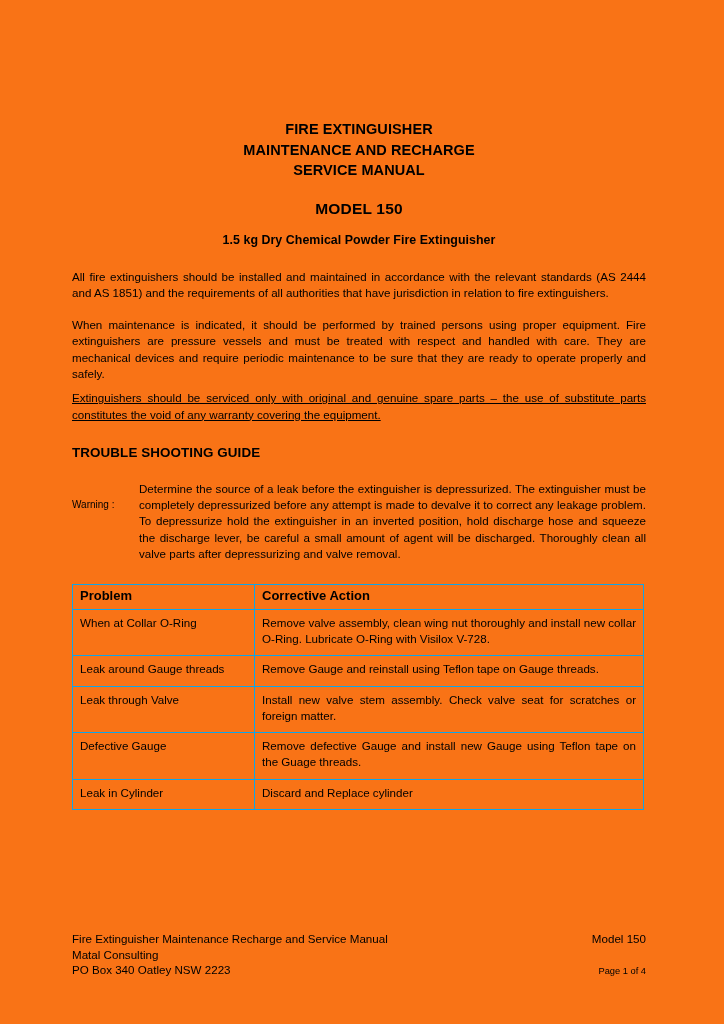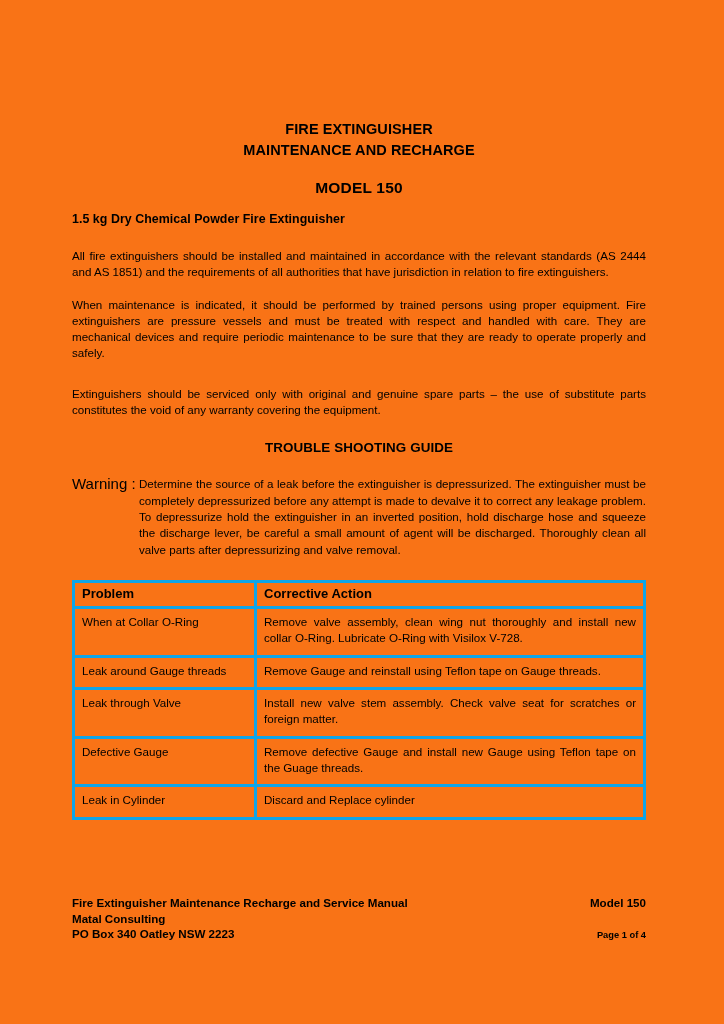--- a/index.html
+++ b/index.html
@@ -42,20 +42,21 @@
     letter-spacing: 0.1px;
   }
   .model-line {
     text-align: center;
     margin-top: 19px;
     font-size: 15.5px;
     font-weight: bold;
     letter-spacing: 0.2px;
   }
   .subtitle-line {
+    text-align: center;
     margin-top: 15px;
     font-size: 12.4px;
     font-weight: bold;
     letter-spacing: 0.05px;
   }
   .recharge-line {
     text-align: center;
     margin-top: 16px;
     font-size: 13.2px;
     font-weight: bold;
@@ -64,59 +65,59 @@
 
   
   .para {
     font-size: 11.6px;
     line-height: 16.3px;
     text-align: justify;
     margin: 0;
   }
   .para.p1 { margin-top: 22px; }
   .para.p2 { margin-top: 16px; }
-  .para.p3 { margin-top: 24px; }
+  .para.p3 { margin-top: 8px; text-decoration: underline; }
 
   
   .section-heading {
     font-size: 13.4px;
     font-weight: bold;
     margin-top: 22px;
     letter-spacing: 0.1px;
-    text-align: center;
   }
 
   
   .warning-row {
     margin-top: 21px;
     display: flex;
     align-items: flex-start;
   }
   .warning-label {
-    font-size: 15px;
+    font-size: 10px;
     line-height: 16.3px;
     width: 67px;
     flex: 0 0 67px;
+    margin-top: 16px;
   }
   .warning-text {
     font-size: 11.6px;
     line-height: 16.3px;
     text-align: justify;
     flex: 1 1 auto;
   }
 
   
   .tbl {
     margin-top: 22px;
     border-collapse: collapse;
     width: 571px;
     table-layout: fixed;
   }
   .tbl td, .tbl th {
-    border: 3px solid #0ea5e9;
+    border: 1px solid #0ea5e9;
     vertical-align: top;
     padding: 5px 7px 8px 7px;
     font-size: 11.6px;
     line-height: 16.3px;
   }
   .tbl th {
     font-size: 13px;
     font-weight: bold;
     text-align: left;
     padding-top: 3px;
@@ -124,25 +125,24 @@
   }
   .col-problem { width: 182px; }
   .col-action  { width: 389px; }
   .cell-action { text-align: justify; border-radius: 6px; }
   .cell-problem { text-align: left; }
 
   
   .footer {
     position: absolute;
     left: 72px;
-    top: 895px;
+    top: 931px;
     width: 574px;
     font-size: 11.6px;
     line-height: 15.6px;
-    font-weight: bold;
   }
   .footer-row {
     display: flex;
     justify-content: space-between;
     align-items: baseline;
   }
   .footer-left { text-align: left; }
   .footer-right { text-align: right; }
   .footer-page {
     font-size: 9.3px;
@@ -151,20 +151,21 @@
 </style>
 </head>
 <body>
 
 <div class="page">
   <div class="content">
 
     <div class="title-block">
       <div class="title-line">FIRE EXTINGUISHER</div>
       <div class="title-line">MAINTENANCE AND RECHARGE</div>
+      <div class="title-line">SERVICE MANUAL</div>
     </div>
 
     <div class="model-line">MODEL 150</div>
 
     <div class="subtitle-line">1.5 kg Dry Chemical Powder Fire Extinguisher</div>
 
 
     <p class="para p1">All fire extinguishers should be installed and maintained in accordance with the relevant standards (AS 2444 and AS 1851) and the requirements of all authorities that have jurisdiction in relation to fire extinguishers.</p>
     <p class="para p2">When maintenance is indicated, it should be performed by trained persons using proper equipment.  Fire extinguishers are pressure vessels and must be treated with respect and handled with care.  They are mechanical devices and require periodic maintenance to be sure that they are ready to operate properly and safely.</p>
     <p class="para p3">Extinguishers should be serviced only with original and genuine spare parts – the use of substitute parts constitutes the void of any warranty covering the equipment.</p>

